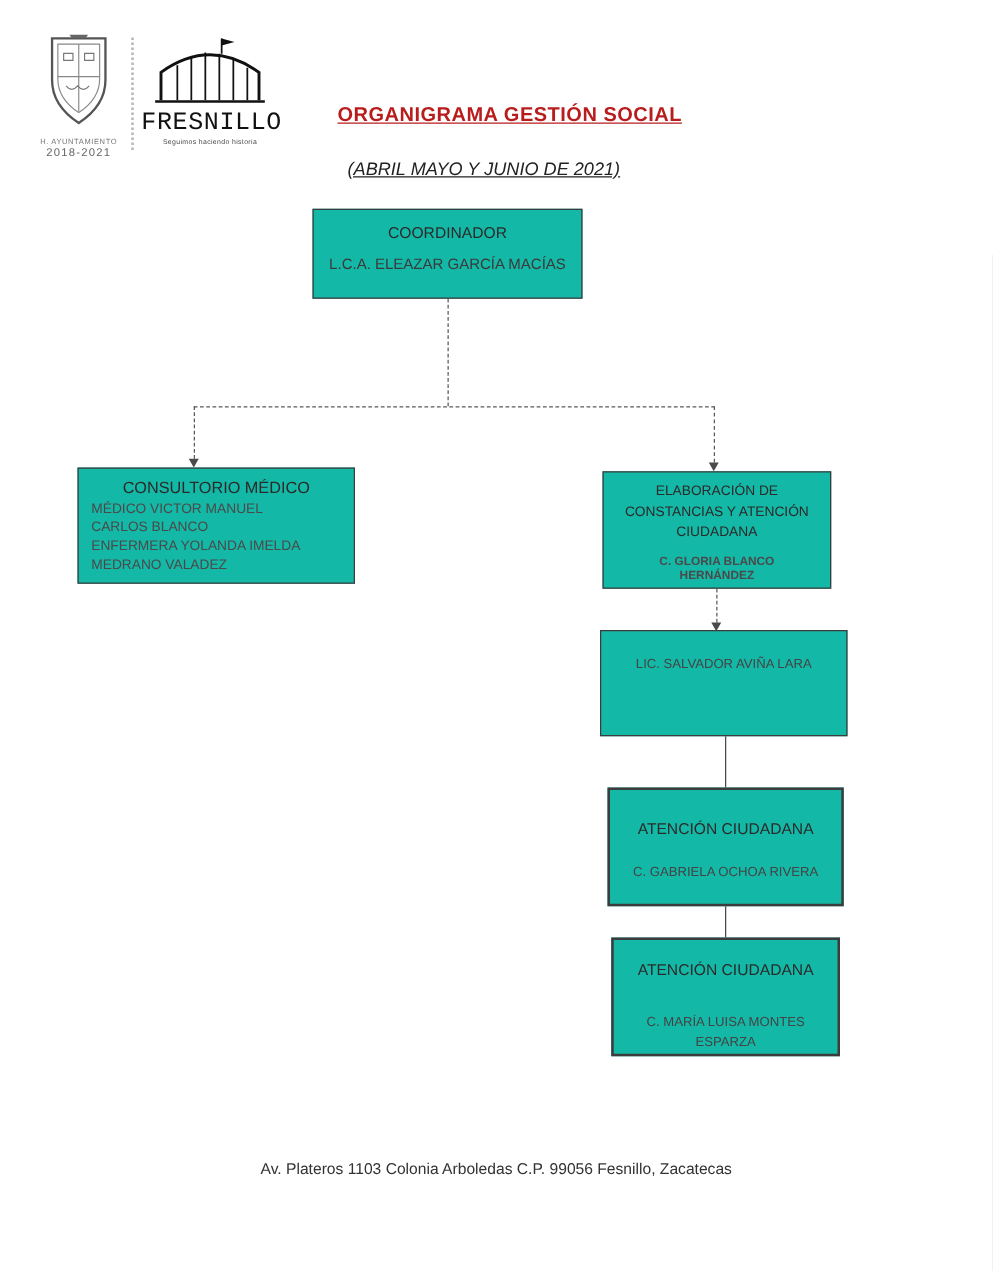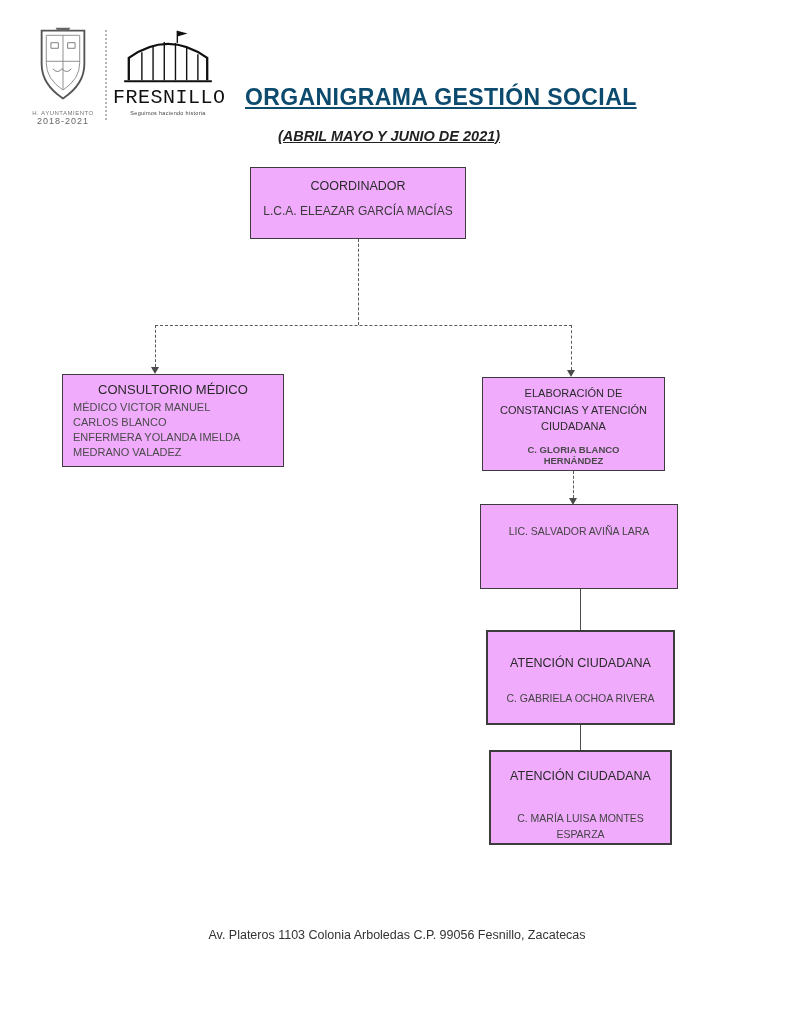--- a/index.html
+++ b/index.html
@@ -18,32 +18,32 @@
   .coat .cap2{font-size:9px;color:#666;letter-spacing:1px;}
   .logo-sep{position:absolute;left:105px;top:30px;height:90px;border-left:2px dotted #b5b5b5;}
   .fresnillo{position:absolute;left:113px;top:28px;width:110px;text-align:center;}
   .fresnillo .fname{
     font-family:Liberation Mono, monospace;
     font-size:20px;letter-spacing:.5px;color:#111;
     margin-top:-2px;
   }
   .fresnillo .ftag{font-size:5.5px;color:#444;margin-top:1px;letter-spacing:.3px;}
   .doc-title{
-    position:absolute;left:245px;top:84px;
-    font-size:23px;font-weight:bold;letter-spacing:.4px;
-    text-decoration:underline;color:#0c4a6e;
+    position:absolute;left:270px;top:84px;
+    font-size:16px;font-weight:bold;letter-spacing:.4px;
+    text-decoration:underline;color:#b91c1c;
   }
   .doc-subtitle{
     position:absolute;left:278px;top:128px;
-    font-size:14.5px;font-weight:bold;font-style:italic;
+    font-size:14.5px;font-weight:normal;font-style:italic;
     text-decoration:underline;color:#222;
   }
   
   .box{
-    position:absolute;background:#f0abfc;
+    position:absolute;background:#14b8a6;
     border:1.5px solid #3c3c3c;
     text-align:center;box-sizing:border-box;
   }
   .box .bt{font-size:12.5px;color:#2a2a2a;}
   .box .bn{font-size:11px;color:#3a3a3a;}
 
   .b-coord{left:250px;top:167px;width:216px;height:72px;padding-top:11px;}
   .b-coord .bn{margin-top:11px;font-size:12px;}
 
   .b-consul{left:62px;top:374px;width:222px;height:93px;padding:7px 10px;}

